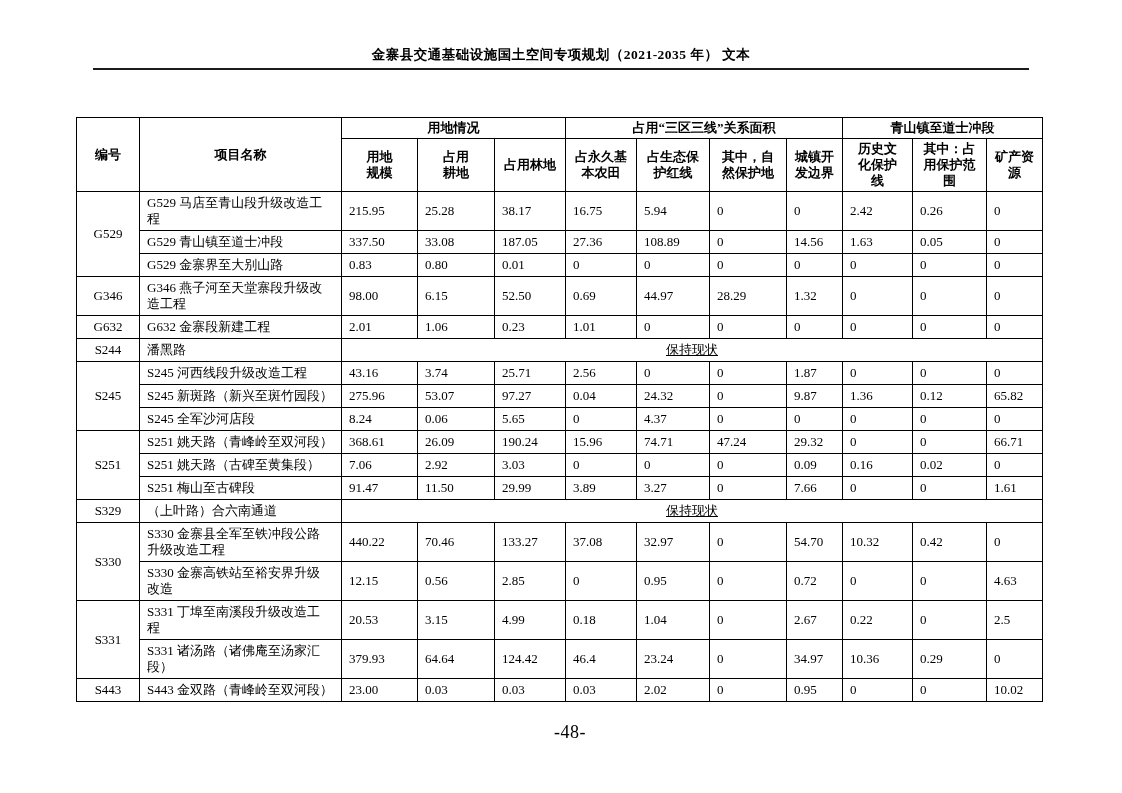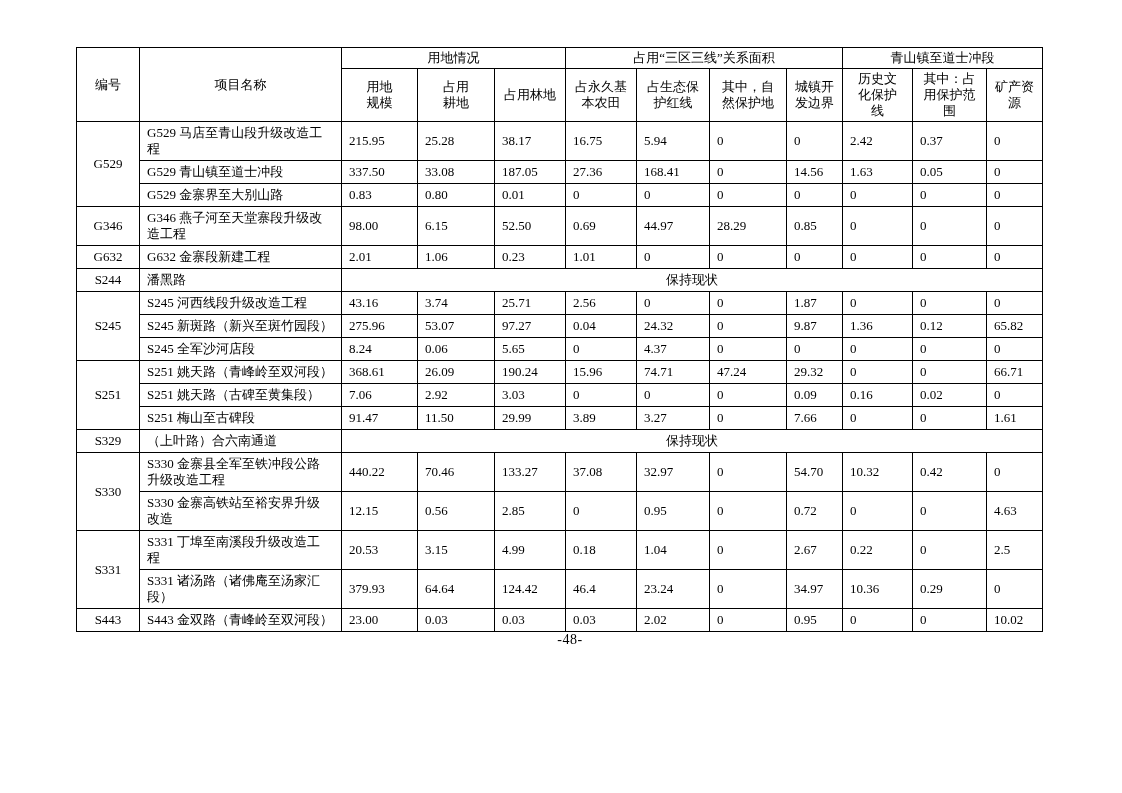--- a/index.html
+++ b/index.html
@@ -32,44 +32,49 @@
     table-layout: fixed;
   }
   .land-table th, .land-table td {
     border: 1px solid #000;
     font-size: 13px;
     line-height: 16px;
     vertical-align: middle;
     overflow: hidden;
   }
   .land-table th {
-    font-weight: normal;
+    font-weight: bold;
     text-align: center;
     padding: 2px 2px;
     white-space: pre-line;
   }
   .land-table th.group { height: 21px; }
   .land-table td { padding: 3px 6px; }
   .land-table td.code { text-align: center; padding: 3px 2px; }
   .land-table td.pname { text-align: left; white-space: pre-line; padding: 3px 6px 3px 7px; }
   .land-table td.pname.center { white-space: normal; }
   .land-table td.num { text-align: left; padding-left: 7px; }
-  .land-table td.status { text-align: center; }
+  .land-table td.status { text-align: center; text-decoration: underline; }
   .page-footer {
     text-align: center;
-    font-size: 14px;
+    margin-top: 20px;
+    font-size: 18px;
     letter-spacing: 0.5px;
     padding-left: 18px;
   }
 </style>
 </head>
 <body>
 
 <div class="page">
 
+  <div class="doc-header">
+    <div class="doc-title">金寨县交通基础设施国土空间专项规划（2021-2035 年）  文本</div>
+    <div class="header-rule"></div>
+  </div>
 
   <table class="land-table">
     <colgroup>
       <col style="width:63px">
       <col style="width:202px">
       <col style="width:76px">
       <col style="width:77px">
       <col style="width:71px">
       <col style="width:71px">
       <col style="width:73px">
@@ -117,30 +122,30 @@
           <td class="pname">G529 马店至青山段升级改造工
 程</td>
           <td class="num">215.95</td>
           <td class="num">25.28</td>
           <td class="num">38.17</td>
           <td class="num">16.75</td>
           <td class="num">5.94</td>
           <td class="num">0</td>
           <td class="num">0</td>
           <td class="num">2.42</td>
-          <td class="num">0.37</td>
+          <td class="num">0.26</td>
           <td class="num">0</td>
         </tr>
         <tr>
           <td class="pname">G529 青山镇至道士冲段</td>
           <td class="num">337.50</td>
           <td class="num">33.08</td>
           <td class="num">187.05</td>
           <td class="num">27.36</td>
-          <td class="num">168.41</td>
+          <td class="num">108.89</td>
           <td class="num">0</td>
           <td class="num">14.56</td>
           <td class="num">1.63</td>
           <td class="num">0.05</td>
           <td class="num">0</td>
         </tr>
         <tr>
           <td class="pname">G529 金寨界至大别山路</td>
           <td class="num">0.83</td>
           <td class="num">0.80</td>
@@ -156,21 +161,21 @@
         <tr>
           <td rowspan="1" class="code">G346</td>
           <td class="pname">G346 燕子河至天堂寨段升级改
 造工程</td>
           <td class="num">98.00</td>
           <td class="num">6.15</td>
           <td class="num">52.50</td>
           <td class="num">0.69</td>
           <td class="num">44.97</td>
           <td class="num">28.29</td>
-          <td class="num">0.85</td>
+          <td class="num">1.32</td>
           <td class="num">0</td>
           <td class="num">0</td>
           <td class="num">0</td>
         </tr>
         <tr>
           <td rowspan="1" class="code">G632</td>
           <td class="pname">G632 金寨段新建工程</td>
           <td class="num">2.01</td>
           <td class="num">1.06</td>
           <td class="num">0.23</td>

